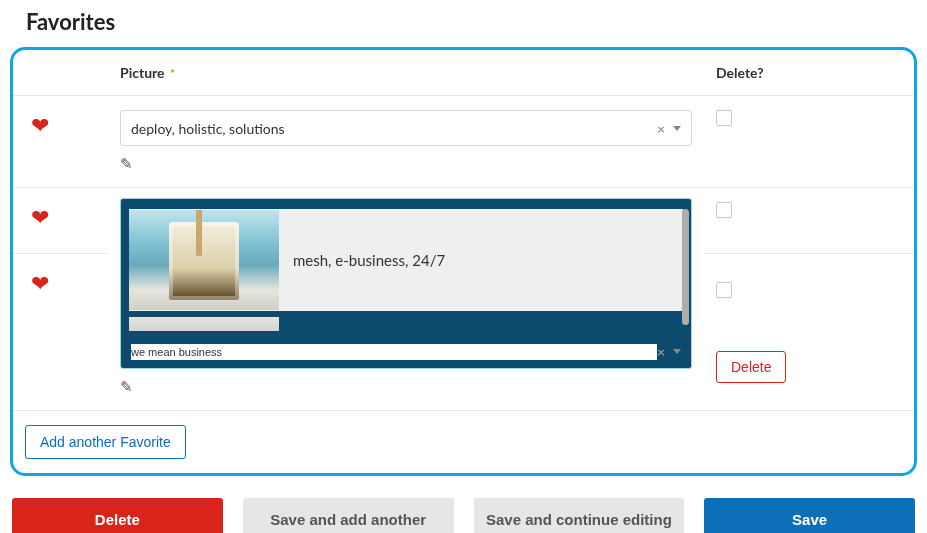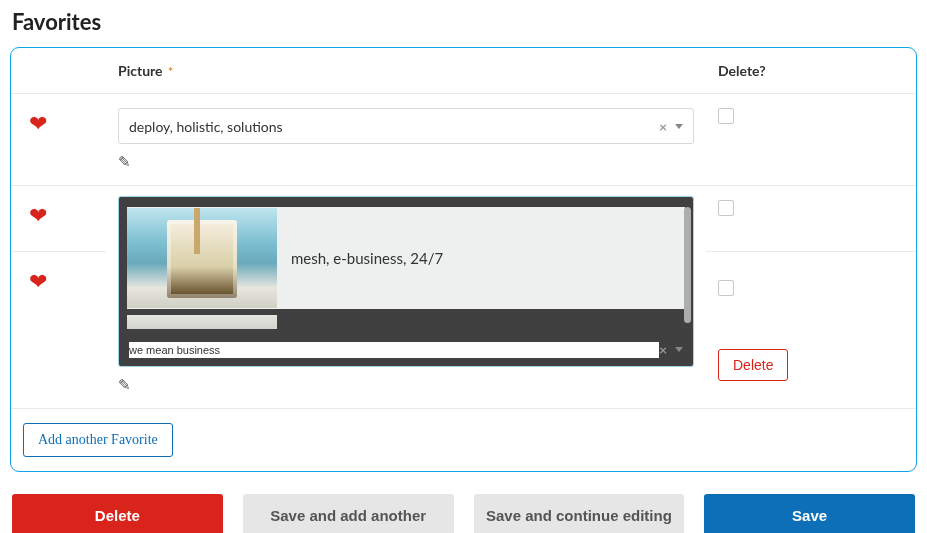--- a/index.html
+++ b/index.html
@@ -9,25 +9,25 @@
     color: #333;
     background: #fff;
     padding: 8px 10px 20px 10px;
     width: 927px;
   }
   h2.title {
     font-size: 22px;
     font-weight: 700;
     color: #222;
     margin-bottom: 12px;
-    margin-left: 2px;
+    margin-left: 16px;
   }
   .panel {
-    border: 1px solid #0ea5e9;
-    border-radius: 9px;
+    border: 3px solid #0ea5e9;
+    border-radius: 15px;
   }
   table.inline {
     width: 100%;
     border-collapse: collapse;
   }
   table.inline th, table.inline td {
     border-bottom: 1px solid #eaeaea;
     text-align: left;
     vertical-align: top;
     padding: 14px 12px;
@@ -85,21 +85,21 @@
     margin-top: 8px;
     color: #555;
     font-size: 15px;
   }
 
   
   .select-wrapper { position: relative; }
   .select-open {
     border: 1px solid #9fd5e8;
     border-radius: 3px;
-    background: #404040;
+    background: #0c4a6e;
   }
   .dropdown-area {
     padding: 10px 8px 0 8px;
     position: relative;
   }
   .option-row {
     display: flex;
     align-items: center;
     background: #eef0f0;
     padding: 0;
@@ -189,21 +189,20 @@
     padding: 14px 12px;
   }
   .add-btn {
     border:1px solid #0d6fb8;
     color:#0d6fb8;
     background:#fff;
     padding: 8px 14px;
     border-radius:3px;
     font-size:14px;
     cursor:pointer;
-    font-family:Liberation Serif, serif;
   }
 
   .submit-row {
     display:flex;
     gap: 20px;
     margin-top: 22px;
     padding: 0 2px;
   }
   .btn {
     flex:1;

